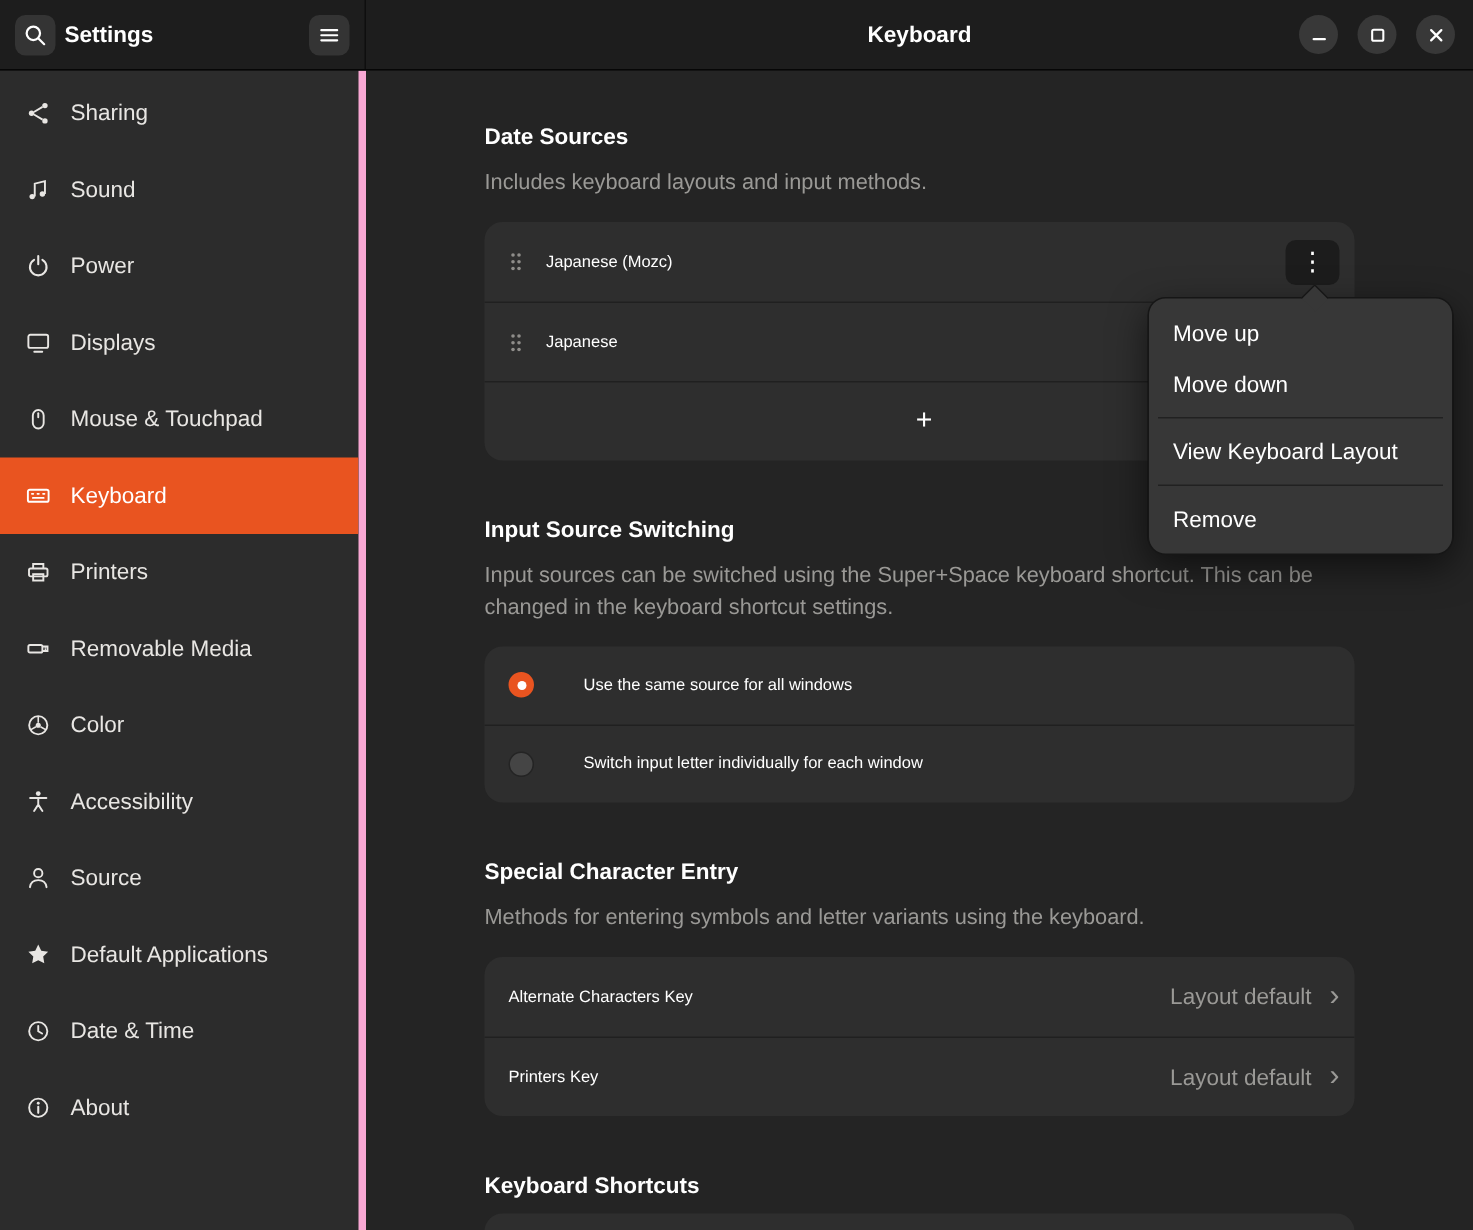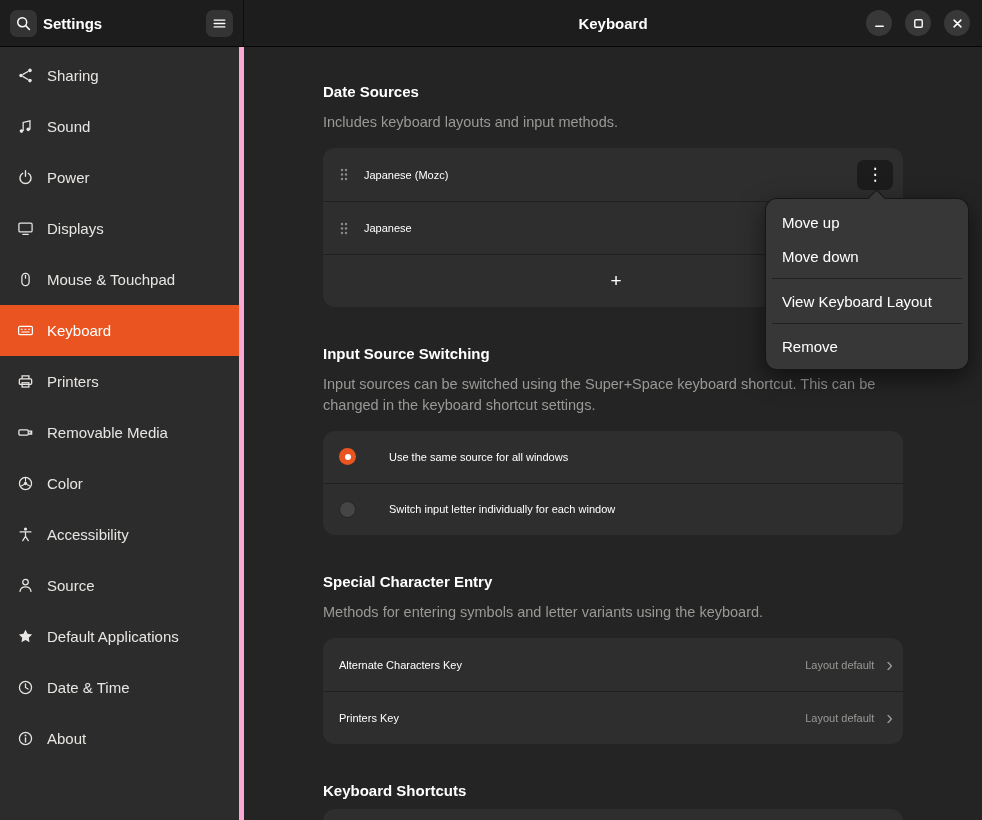--- a/index.html
+++ b/index.html
@@ -52,21 +52,21 @@
   .drag{margin-right:15px;display:flex;flex:none;cursor:grab;}
   .row-label{font-size:11px;}
   .kebab-btn{margin-left:auto;width:36px;height:30px;border-radius:7px;background:#1c1c1c;
     color:#fff;display:flex;align-items:center;justify-content:center;font-size:17px;cursor:pointer;}
   .add-row{justify-content:center;font-size:19px;color:#fff;cursor:pointer;}
   .opt-row{height:52px;gap:20px;}
   .radio{width:17px;height:17px;border-radius:50%;margin-right:13px;flex:none;}
   .radio.off{background:#454545;border:1px solid #242424;}
   .radio.on{background:var(--accent);display:flex;align-items:center;justify-content:center;}
   .radio.on::after{content:"";width:6px;height:6px;border-radius:50%;background:#fff;}
-  .row-value{margin-left:auto;color:var(--muted);font-size:11px;}
+  .row-value{margin-left:auto;color:var(--muted);font-size:15px;}
   .chev{color:var(--muted);font-size:20px;margin-left:12px;line-height:1;transform:translateY(-1px);}
   .sliver{height:30px;}
   
   .popover{position:absolute;left:521px;top:151px;width:204px;background:var(--popover);
     border:1px solid rgba(0,0,0,.6);border-radius:12px;padding:6px;z-index:10;
     box-shadow:0 8px 24px rgba(0,0,0,.55);}
   .popover::before{content:"";position:absolute;top:-7px;left:104px;width:12px;height:12px;
     background:var(--popover);transform:rotate(45deg);
     border-left:1px solid rgba(0,0,0,.6);border-top:1px solid rgba(0,0,0,.6);}
   .menu-item{height:34px;display:flex;align-items:center;padding:0 10px;border-radius:7px;

